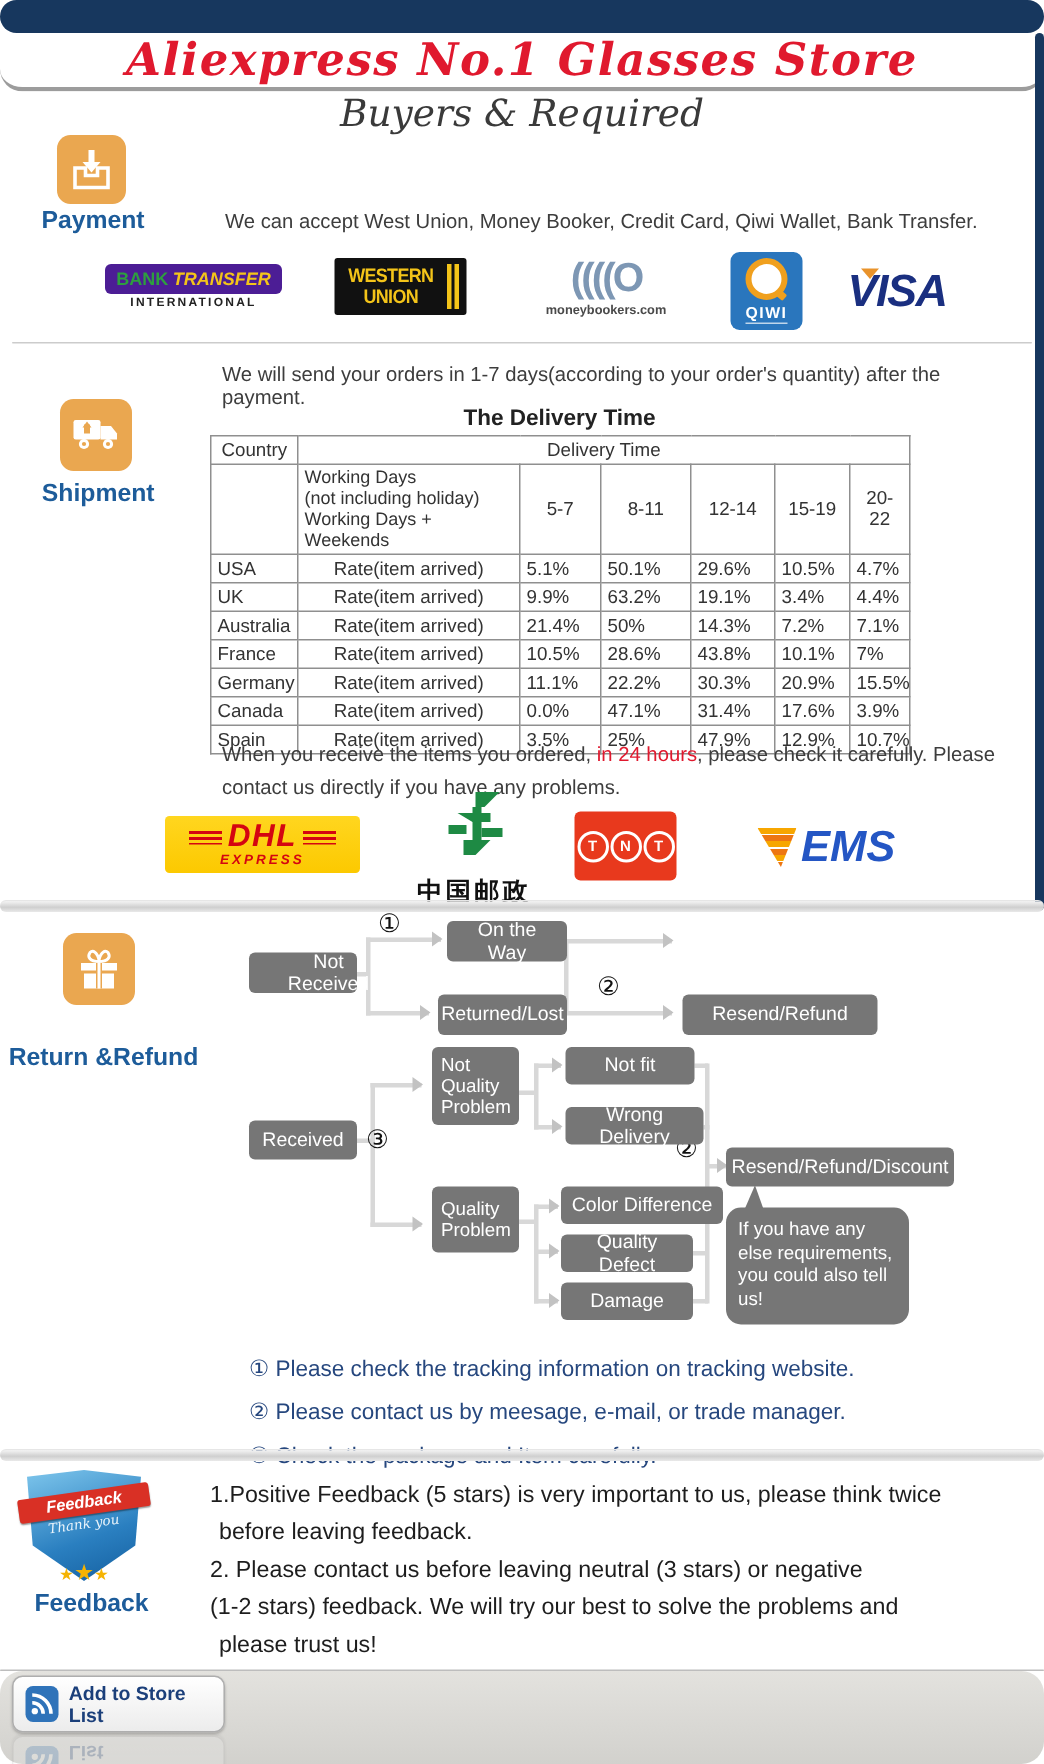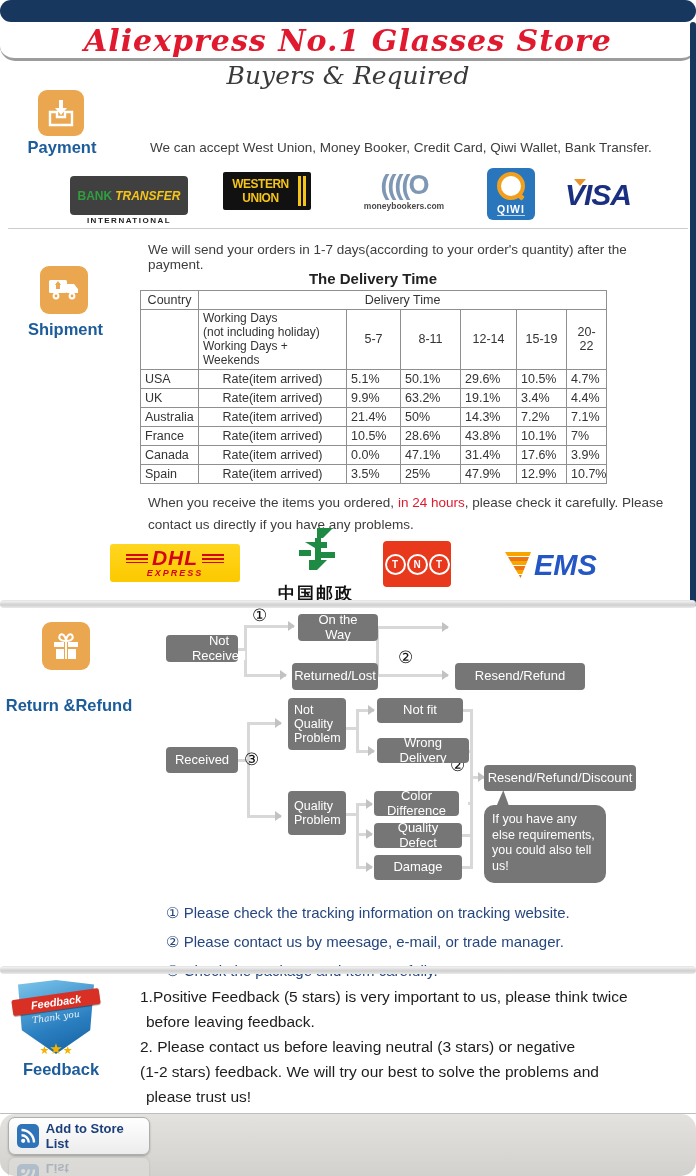--- a/index.html
+++ b/index.html
@@ -20,21 +20,21 @@
   
   .sq-icon{width:46px;height:46px;background:#eaa750;border-radius:9px;display:flex;
            align-items:center;justify-content:center;}
   .sec-label{color:#1d5c9a;font-size:16.5px;font-weight:600;text-align:center;}
 
   .body-text{font-size:13.5px;color:#3d3d3d;}
   .red{color:#e0192e;}
 
   
   .logo-bt{left:70px;top:176px;width:118px;height:38px;}
-  .bt-top{background:#404040;border-radius:4px;height:39px;display:flex;align-items:center;justify-content:center;gap:3px;}
+  .bt-top{background:#4c1d95;border-radius:4px;height:20px;display:flex;align-items:center;justify-content:center;gap:3px;}
   .bt-bank{color:#2e9e3f;font-weight:bold;font-size:12px;}
   .bt-transfer{color:#f4c419;font-weight:bold;font-style:italic;font-size:12px;}
   .bt-intl{text-align:center;font-size:8px;letter-spacing:1.5px;color:#222;font-weight:bold;margin-top:1px;}
   .logo-wu{left:223px;top:172px;width:88px;height:38px;background:#111;border-radius:2px;
            display:flex;align-items:center;}
   .wu-text{flex:1;text-align:center;color:#f4c419;font-weight:bold;font-size:13px;line-height:1.05;
            transform:scaleX(.92);letter-spacing:-.5px;}
   .wu-bars{width:10px;height:30px;margin-right:3px;display:flex;gap:2px;}
   .wu-bars i{display:block;width:3px;height:100%;background:#f4c419;}
   .logo-mb{left:356px;top:170px;width:96px;height:46px;text-align:center;}
@@ -264,20 +264,29 @@
         <tr>
           <td class="c-country">France</td>
           <td class="c-rate">Rate(item arrived)</td>
           <td class="c-val">10.5%</td>
           <td class="c-val">28.6%</td>
           <td class="c-val">43.8%</td>
           <td class="c-val">10.1%</td>
           <td class="c-val">7%</td>
         </tr>
         <tr>
+          <td class="c-country">Germany</td>
+          <td class="c-rate">Rate(item arrived)</td>
+          <td class="c-val">11.1%</td>
+          <td class="c-val">22.2%</td>
+          <td class="c-val">30.3%</td>
+          <td class="c-val">20.9%</td>
+          <td class="c-val">15.5%</td>
+        </tr>
+        <tr>
           <td class="c-country">Canada</td>
           <td class="c-rate">Rate(item arrived)</td>
           <td class="c-val">0.0%</td>
           <td class="c-val">47.1%</td>
           <td class="c-val">31.4%</td>
           <td class="c-val">17.6%</td>
           <td class="c-val">3.9%</td>
         </tr>
         <tr>
           <td class="c-country">Spain</td>
@@ -394,21 +403,21 @@
     <div class="fl" style="left:330px;top:171px;width:14px;height:3px;"></div>
       <div class="fa" style="left:338px;top:167px;"></div>
     <div class="fnum" style="left:104px;top:144px;">③</div>
     <div class="fnum" style="left:310px;top:150px;">②</div>
 
     <div class="fb" style="left:26px;top:142px;width:72px;height:26px;">Received</div>
     <div class="fb left" style="left:148px;top:93px;width:58px;height:52px;font-size:12.5px;">Not Quality Problem</div>
     <div class="fb" style="left:237px;top:93px;width:86px;height:25px;">Not fit</div>
     <div class="fb" style="left:237px;top:133px;width:92px;height:25px;">Wrong Delivery</div>
     <div class="fb left" style="left:148px;top:186px;width:58px;height:44px;font-size:12.5px;">Quality Problem</div>
-    <div class="fb" style="left:234px;top:186px;width:85px;height:25px;">Color Difference</div>
+    <div class="fb" style="left:234px;top:186px;width:108px;height:25px;">Color Difference</div>
     <div class="fb" style="left:234px;top:218px;width:88px;height:25px;">Quality Defect</div>
     <div class="fb" style="left:234px;top:250px;width:88px;height:25px;">Damage</div>
     <div class="fb" style="left:344px;top:160px;width:152px;height:26px;">Resend/Refund/Discount</div>
     <div class="bubble-tail"></div>
     <div class="bubble">If you have any else requirements, you could also tell us!</div>
   </div>
 
   <div class="abs" style="left:166px;top:898px;">
     <div class="note-line"><span>①</span> <span>Please check the tracking information on tracking website.</span></div>
     <div class="note-line"><span>②</span> <span>Please contact us by meesage, e-mail, or trade manager.</span></div>

